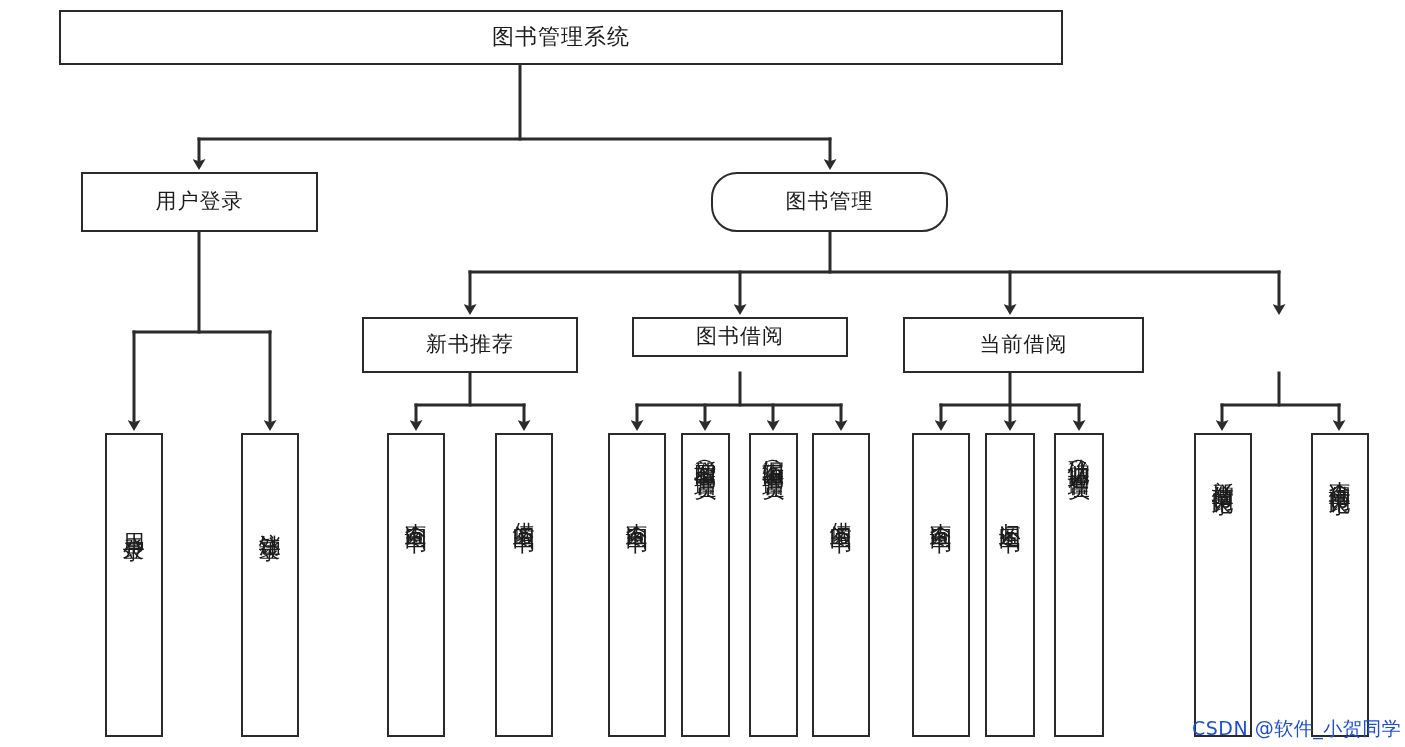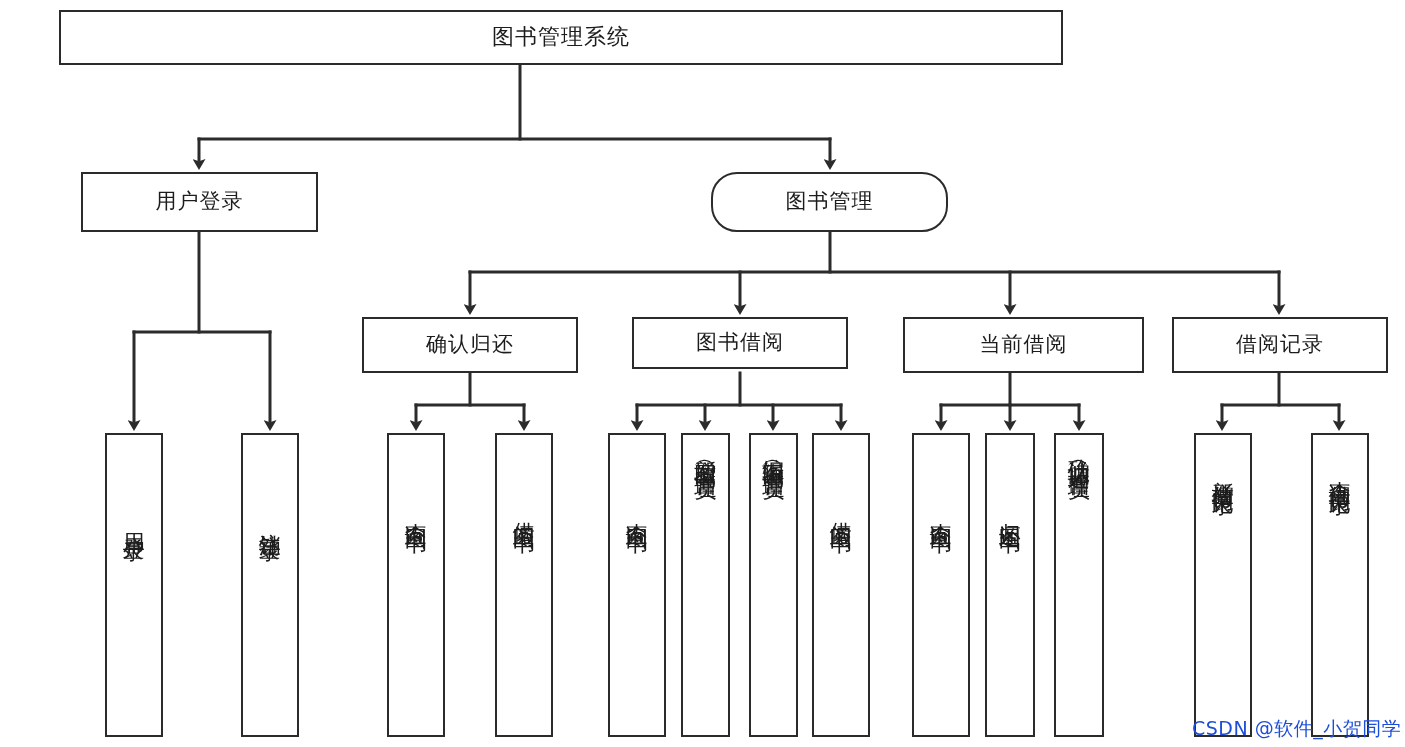--- a/index.html
+++ b/index.html
@@ -132,34 +132,31 @@
 
   <div class="node h-node" style="left:81px; top:172px; width:237px; height:60px;">
     <span class="lbl">用户登录</span>
   </div>
 
   <div class="node h-node" style="left:711px; top:172px; width:237px; height:60px;border-radius:26px;">
     <span class="lbl">图书管理</span>
   </div>
 
   <div class="node h-node" style="left:362px; top:317px; width:216px; height:56px;">
-    <span class="lbl">确认归还</span>
-  </div>
-
-  <div class="node h-node" style="left:632px; top:317px; width:216px; height:52px;">
+    <span class="lbl">新书推荐</span>
+  </div>
+
+  <div class="node h-node" style="left:632px; top:317px; width:216px; height:40px;">
     <span class="lbl">图书借阅</span>
   </div>
 
   <div class="node h-node" style="left:903px; top:317px; width:241px; height:56px;">
     <span class="lbl">当前借阅</span>
   </div>
 
-  <div class="node h-node" style="left:1172px; top:317px; width:216px; height:56px;">
-    <span class="lbl">借阅记录</span>
-  </div>
 
   <div class="node v-node" style="left:105px; top:433px; width:58px; height:304px; padding-top:80px;">
     <span class="lbl">用户登录</span>
   </div>
 
   <div class="node v-node" style="left:241px; top:433px; width:58px; height:304px; padding-top:80px;">
     <span class="lbl">注销登录</span>
   </div>
 
   <div class="node v-node" style="left:387px; top:433px; width:58px; height:304px; padding-top:70px;">

